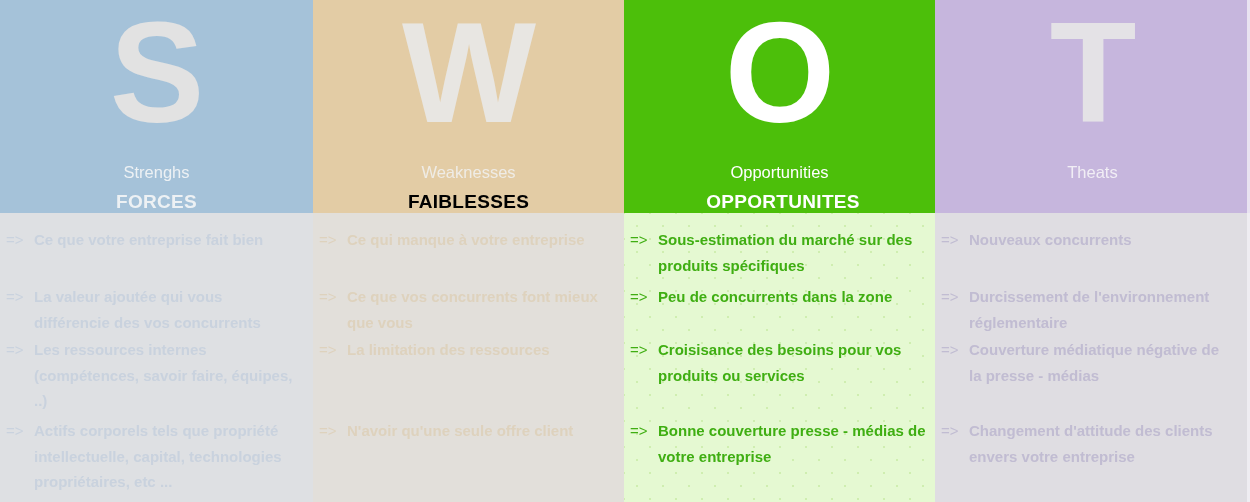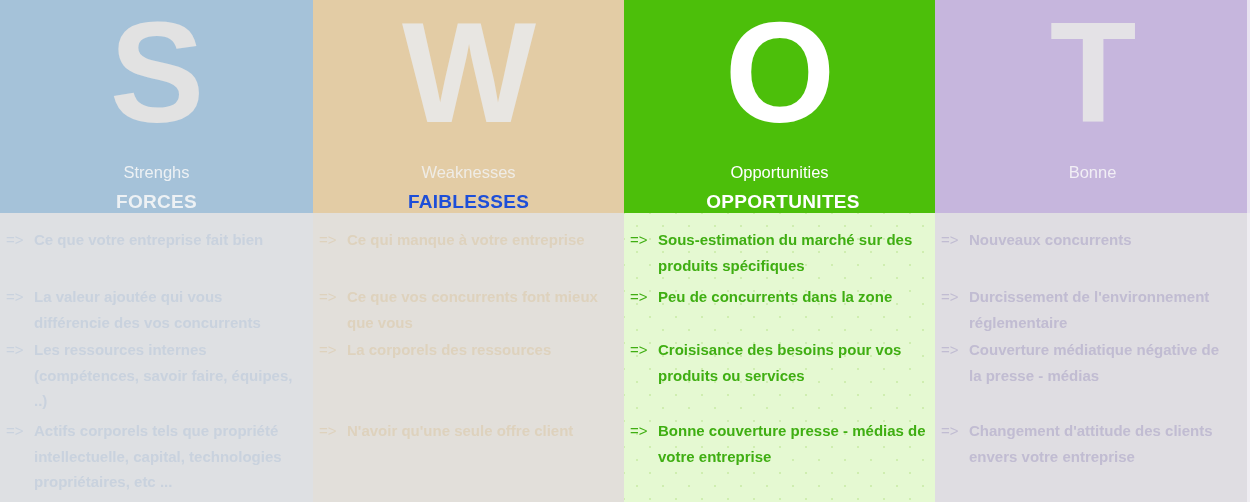--- a/index.html
+++ b/index.html
@@ -110,21 +110,21 @@
   #col-strengths .en-label   { color: #edf1f4; }
   #col-strengths .fr-label   { color: #edf1f4; }
   #col-strengths .col-body   { background: #dee0e3; }
   #col-strengths .bullet-marker,
   #col-strengths .bullet-text { color: #c9d2de; }
 
   
   #col-weaknesses .col-header { background: #e3cca5; }
   #col-weaknesses .big-letter { color: #e8e6e2; }
   #col-weaknesses .en-label   { color: #efece6; text-align: right; }
-  #col-weaknesses .fr-label   { color: #1d4ed8; }
+  #col-weaknesses .fr-label   { color: #000000; }
   #col-weaknesses .col-body   { background: #e2dfda; }
   #col-weaknesses .bullet-marker,
   #col-weaknesses .bullet-text { color: #ded2bd; }
 
   
   #col-opportunities .col-header { background: #4cbf0a; }
   #col-opportunities .big-letter { color: #ffffff; }
   #col-opportunities .en-label   { color: #ffffff; }
   #col-opportunities .fr-label   { color: #ffffff; margin-left: 7px; }
   #col-opportunities .col-body   {
@@ -213,21 +213,21 @@
       </div>
 
       <div class="bullet-row" style="top:71px">
         <span class="bullet-marker">=&gt;</span>
         <span class="bullet-text">Ce que vos concurrents font mieux
 que vous</span>
       </div>
 
       <div class="bullet-row" style="top:124px">
         <span class="bullet-marker">=&gt;</span>
-        <span class="bullet-text">La corporels des ressources</span>
+        <span class="bullet-text">La limitation des ressources</span>
       </div>
 
       <div class="bullet-row" style="top:205px">
         <span class="bullet-marker">=&gt;</span>
         <span class="bullet-text">N'avoir qu'une seule offre client</span>
       </div>
 
     </div>
   </section>
 
@@ -261,21 +261,21 @@
         <span class="bullet-text">Bonne couverture presse - médias de
 votre entreprise</span>
       </div>
 
     </div>
   </section>
 
   <section class="swot-column" id="col-threats">
     <header class="col-header">
       <div class="big-letter">T</div>
-      <div class="en-label">Bonne</div>
+      <div class="en-label">Theats</div>
     </header>
     <div class="col-body">
 
       <div class="bullet-row" style="top:14px">
         <span class="bullet-marker">=&gt;</span>
         <span class="bullet-text">Nouveaux concurrents</span>
       </div>
 
       <div class="bullet-row" style="top:71px">
         <span class="bullet-marker">=&gt;</span>

